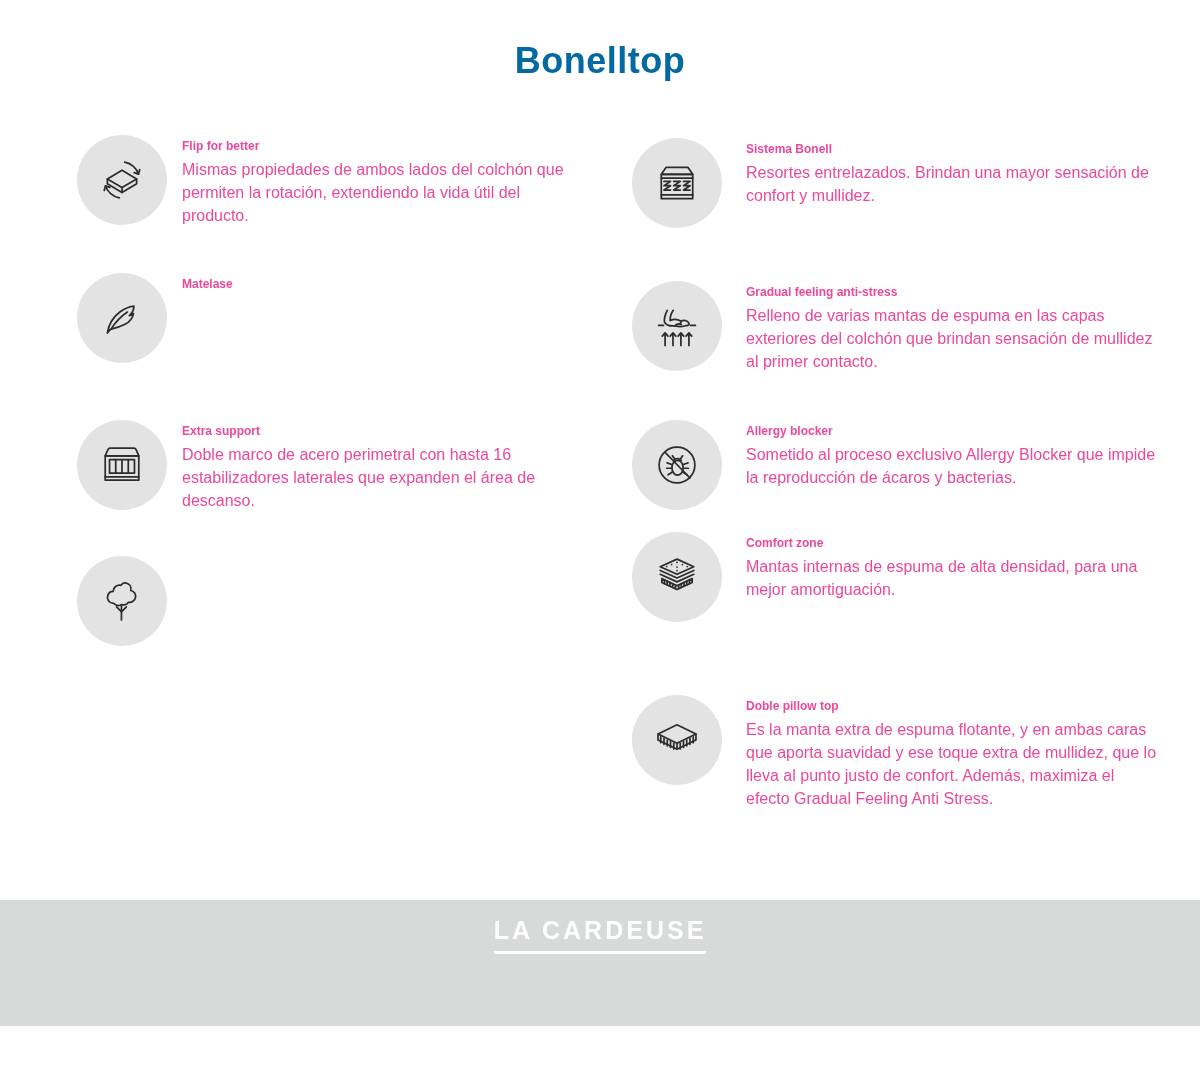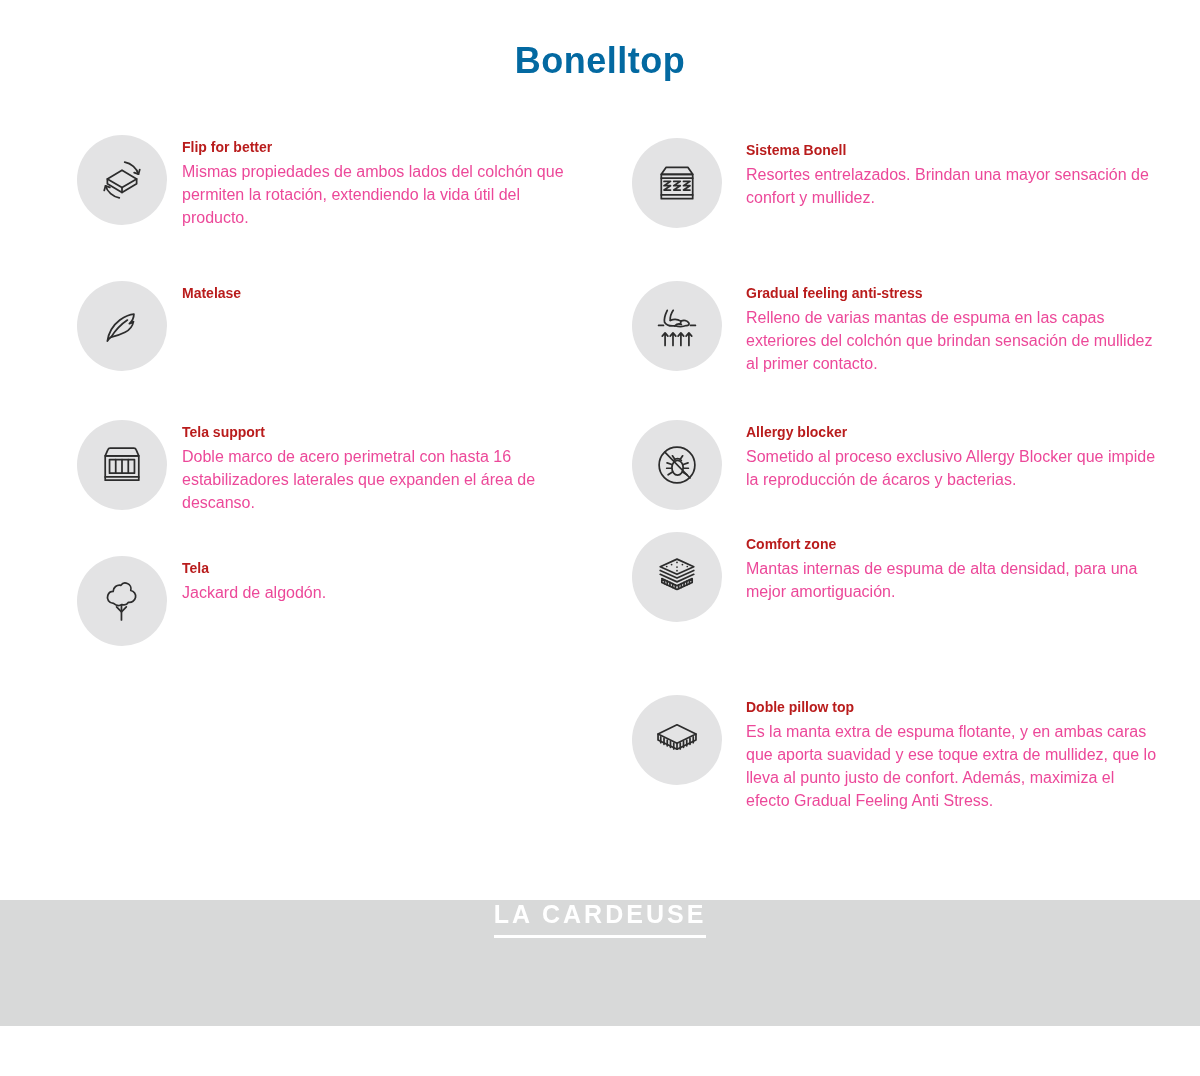--- a/index.html
+++ b/index.html
@@ -32,48 +32,49 @@
     width: 90px; height: 90px;
     border-radius: 50%;
     background: #e3e3e4;
     display: flex; align-items: center; justify-content: center;
   }
   .feature-text { margin-left: 15px; padding-top: 4px; }
   .col-right .feature-text { margin-left: 24px; }
   .col-left  .feature-text { width: 392px; }
   .col-right .feature-text { width: 412px; }
   .feature-title {
-    font-size: 14px;
+    font-size: 12px;
     font-weight: 700;
-    color: #b91c1c;
+    color: #ec4899;
     margin-bottom: 5px;
   }
   .feature-desc {
     font-size: 16px;
     line-height: 23px;
     color: #ec4899;
   }
   
   .col-left  .feature:nth-child(1) { top: 0; }
-  .col-left  .feature:nth-child(2) { top: 146px; }
+  .col-left  .feature:nth-child(2) { top: 138px; }
   .col-left  .feature:nth-child(3) { top: 285px; }
   .col-left  .feature:nth-child(4) { top: 421px; }
   .col-right .feature:nth-child(1) { top: 0; }
   .col-right .feature:nth-child(2) { top: 143px; justify-content: center; }
   .col-right .feature:nth-child(3) { top: 282px; }
   .col-right .feature:nth-child(4) { top: 394px; }
   .col-right .feature:nth-child(5) { top: 557px; }
   .footer-band {
     position: absolute;
     left: 0; top: 900px;
     width: 100%; height: 126px;
     background: #d8d9d9;
     display: flex;
     justify-content: center;
     align-items: flex-start;
+    padding-top: 16px;
   }
   .brand {
     color: #ffffff;
     font-size: 25px;
     font-weight: 800;
     letter-spacing: 3px;
     border-bottom: 3px solid #ffffff;
     padding-bottom: 6px;
   }
   svg.icon { display: block; }
@@ -121,36 +122,32 @@
       <div class="icon-circle">
         <svg class="icon" width="52" height="52" viewBox="0 0 48 48" fill="none" stroke="#2c2c2c" stroke-width="1.6" stroke-linecap="round" stroke-linejoin="round">
           <path d="M13 8.5 H35 Q36.5 8.5 37 9.8 L39.5 15.5 H8.5 L11 9.8 Q11.5 8.5 13 8.5 Z"></path>
           <path d="M8.5 15.5 H39.5 V38 H8.5 Z"></path>
           <path d="M8.5 35 H39.5"></path>
           <path d="M12.5 19 H35.5 V31.5 H12.5 Z"></path>
           <path d="M18.2 19 V31.5 M24 19 V31.5 M29.8 19 V31.5"></path>
         </svg>
       </div>
       <div class="feature-text">
-        <div class="feature-title">Tela support</div>
+        <div class="feature-title">Extra support</div>
         <div class="feature-desc">Doble marco de acero perimetral con hasta 16 estabilizadores laterales que expanden el área de descanso.</div>
       </div>
     </div>
 
     <div class="feature">
       <div class="icon-circle">
         <svg class="icon" width="52" height="52" viewBox="0 0 48 48" fill="none" stroke="#2c2c2c" stroke-width="1.6" stroke-linecap="round" stroke-linejoin="round">
           <path d="M16.2 26.2 C12 26 9.6 22.3 10.9 18.8 C11.7 16.6 13.6 15.2 15.8 15.2 C15.9 11.4 19.3 8.7 23 9.5 C24.3 7.6 26.9 6.9 29 7.9 C31.5 9 32.8 11.7 32.1 14.3 C35.1 14.9 37.1 17.7 36.5 20.7 C35.9 23.7 33 25.7 30 25.2 C28.7 27.2 26.2 28.1 23.9 27.3 C21.7 28.6 18.4 28.1 16.2 26.2 Z"></path>
           <path d="M23.5 27.5 V41.5"></path>
           <path d="M23.5 34 L19 29.5 M23.5 34 L28 29.5"></path>
         </svg>
-      </div>
-      <div class="feature-text">
-        <div class="feature-title">Tela</div>
-        <div class="feature-desc">Jackard de algodón.</div>
       </div>
     </div>
 
   </div>
 
   <div class="col col-right">
 
     <div class="feature">
       <div class="icon-circle">
         <svg class="icon" width="52" height="52" viewBox="0 0 48 48" fill="none" stroke="#2c2c2c" stroke-width="1.6" stroke-linecap="round" stroke-linejoin="round">

